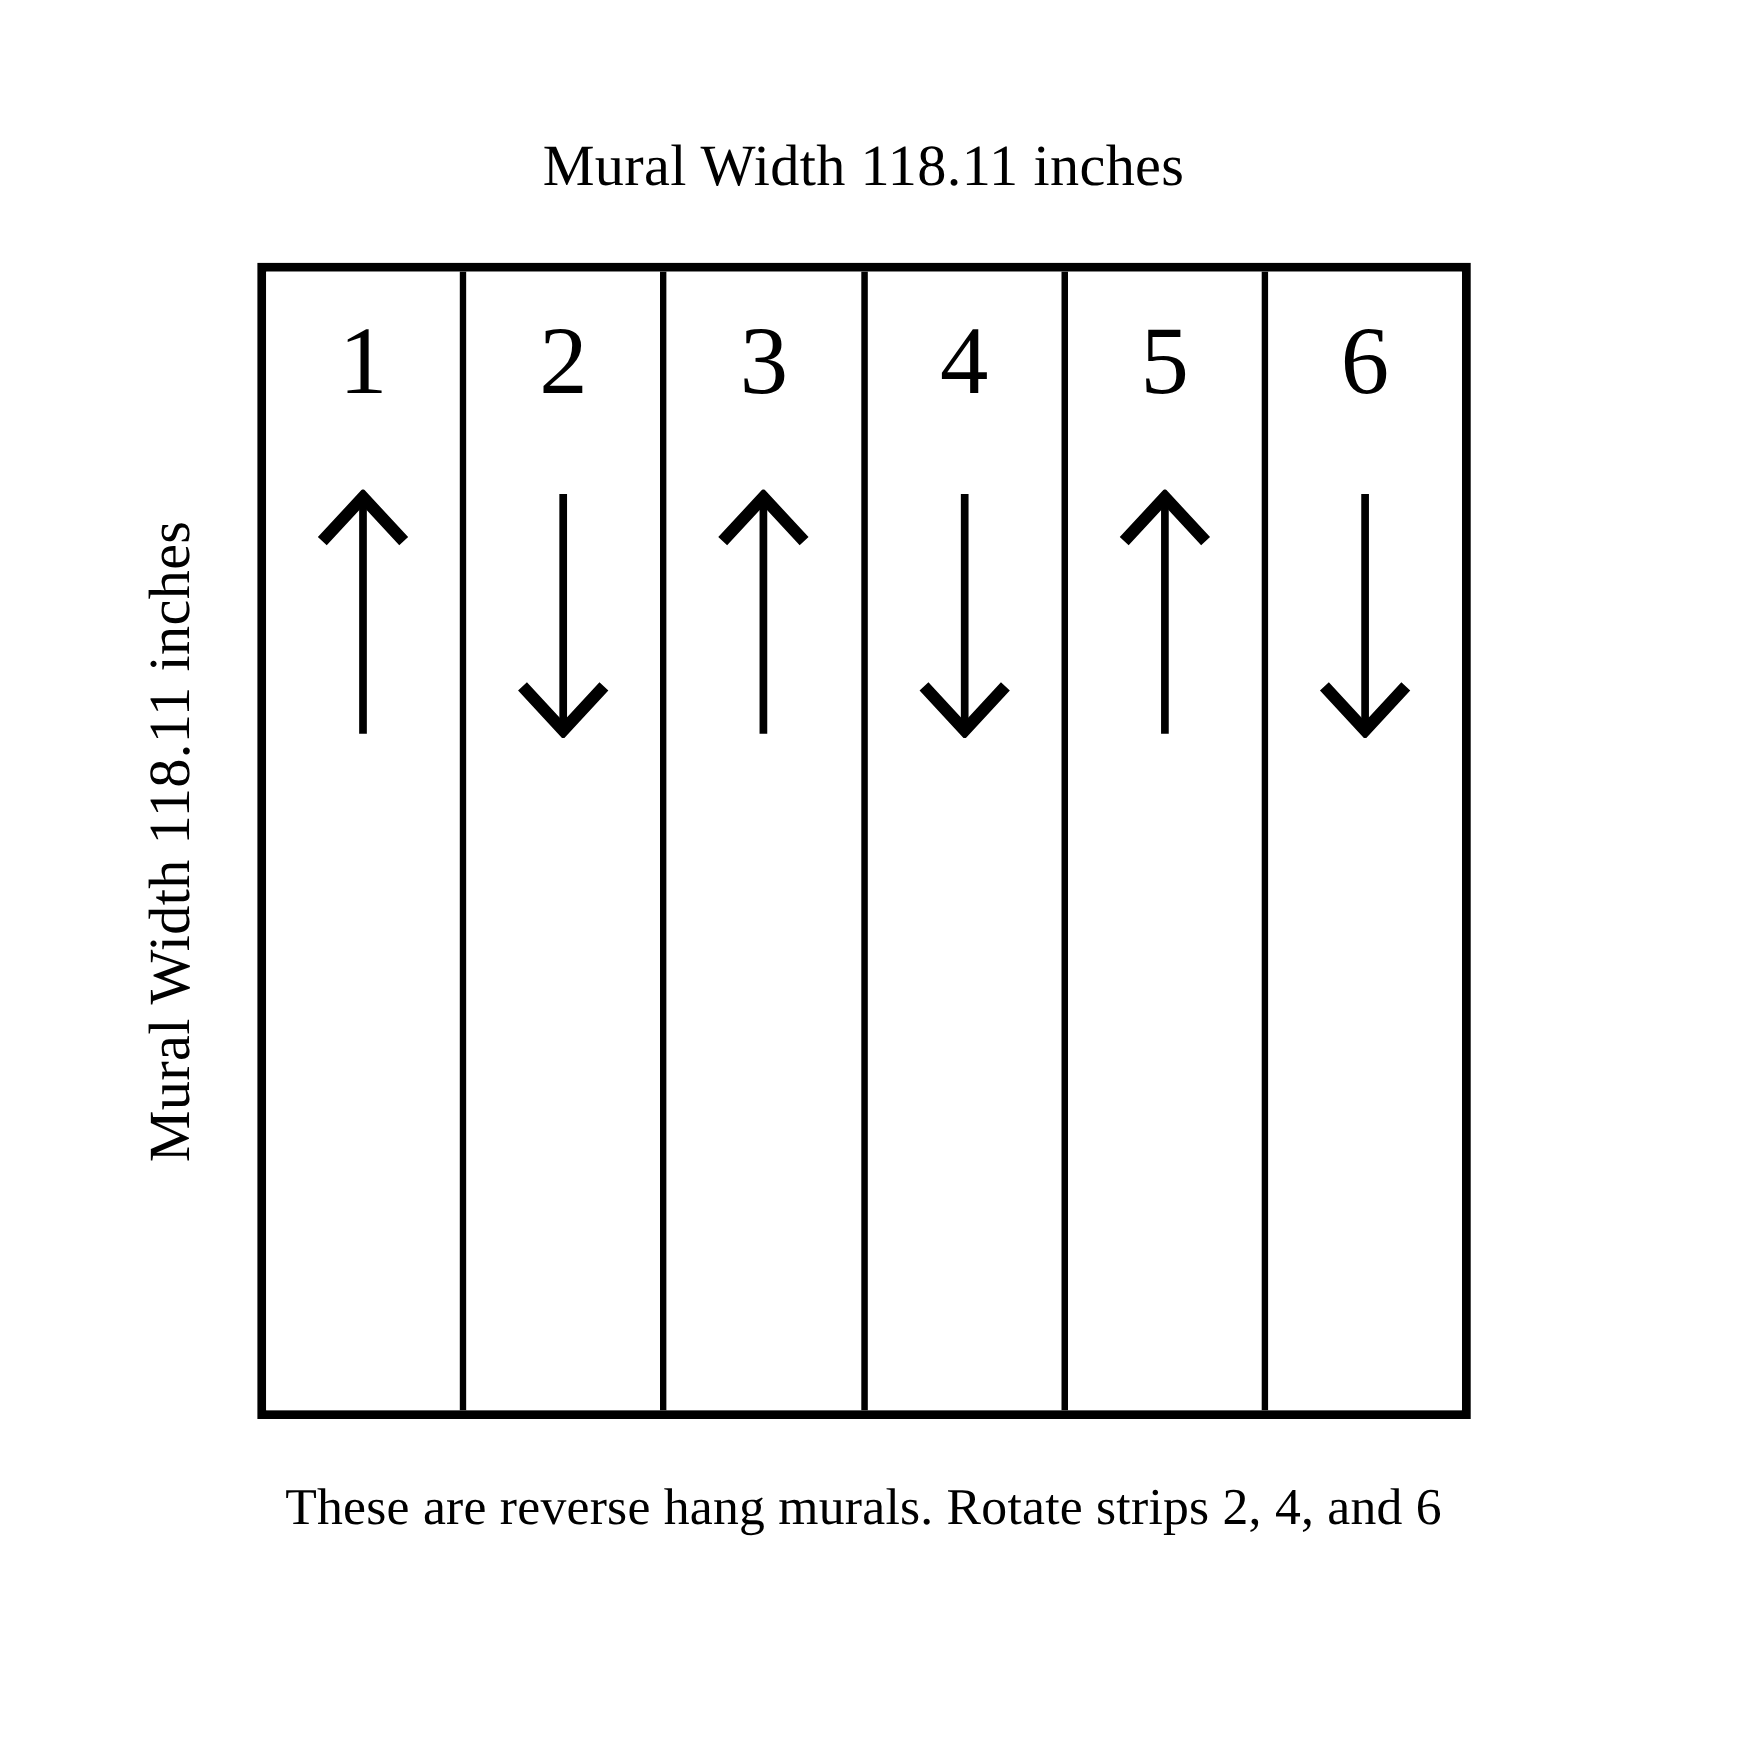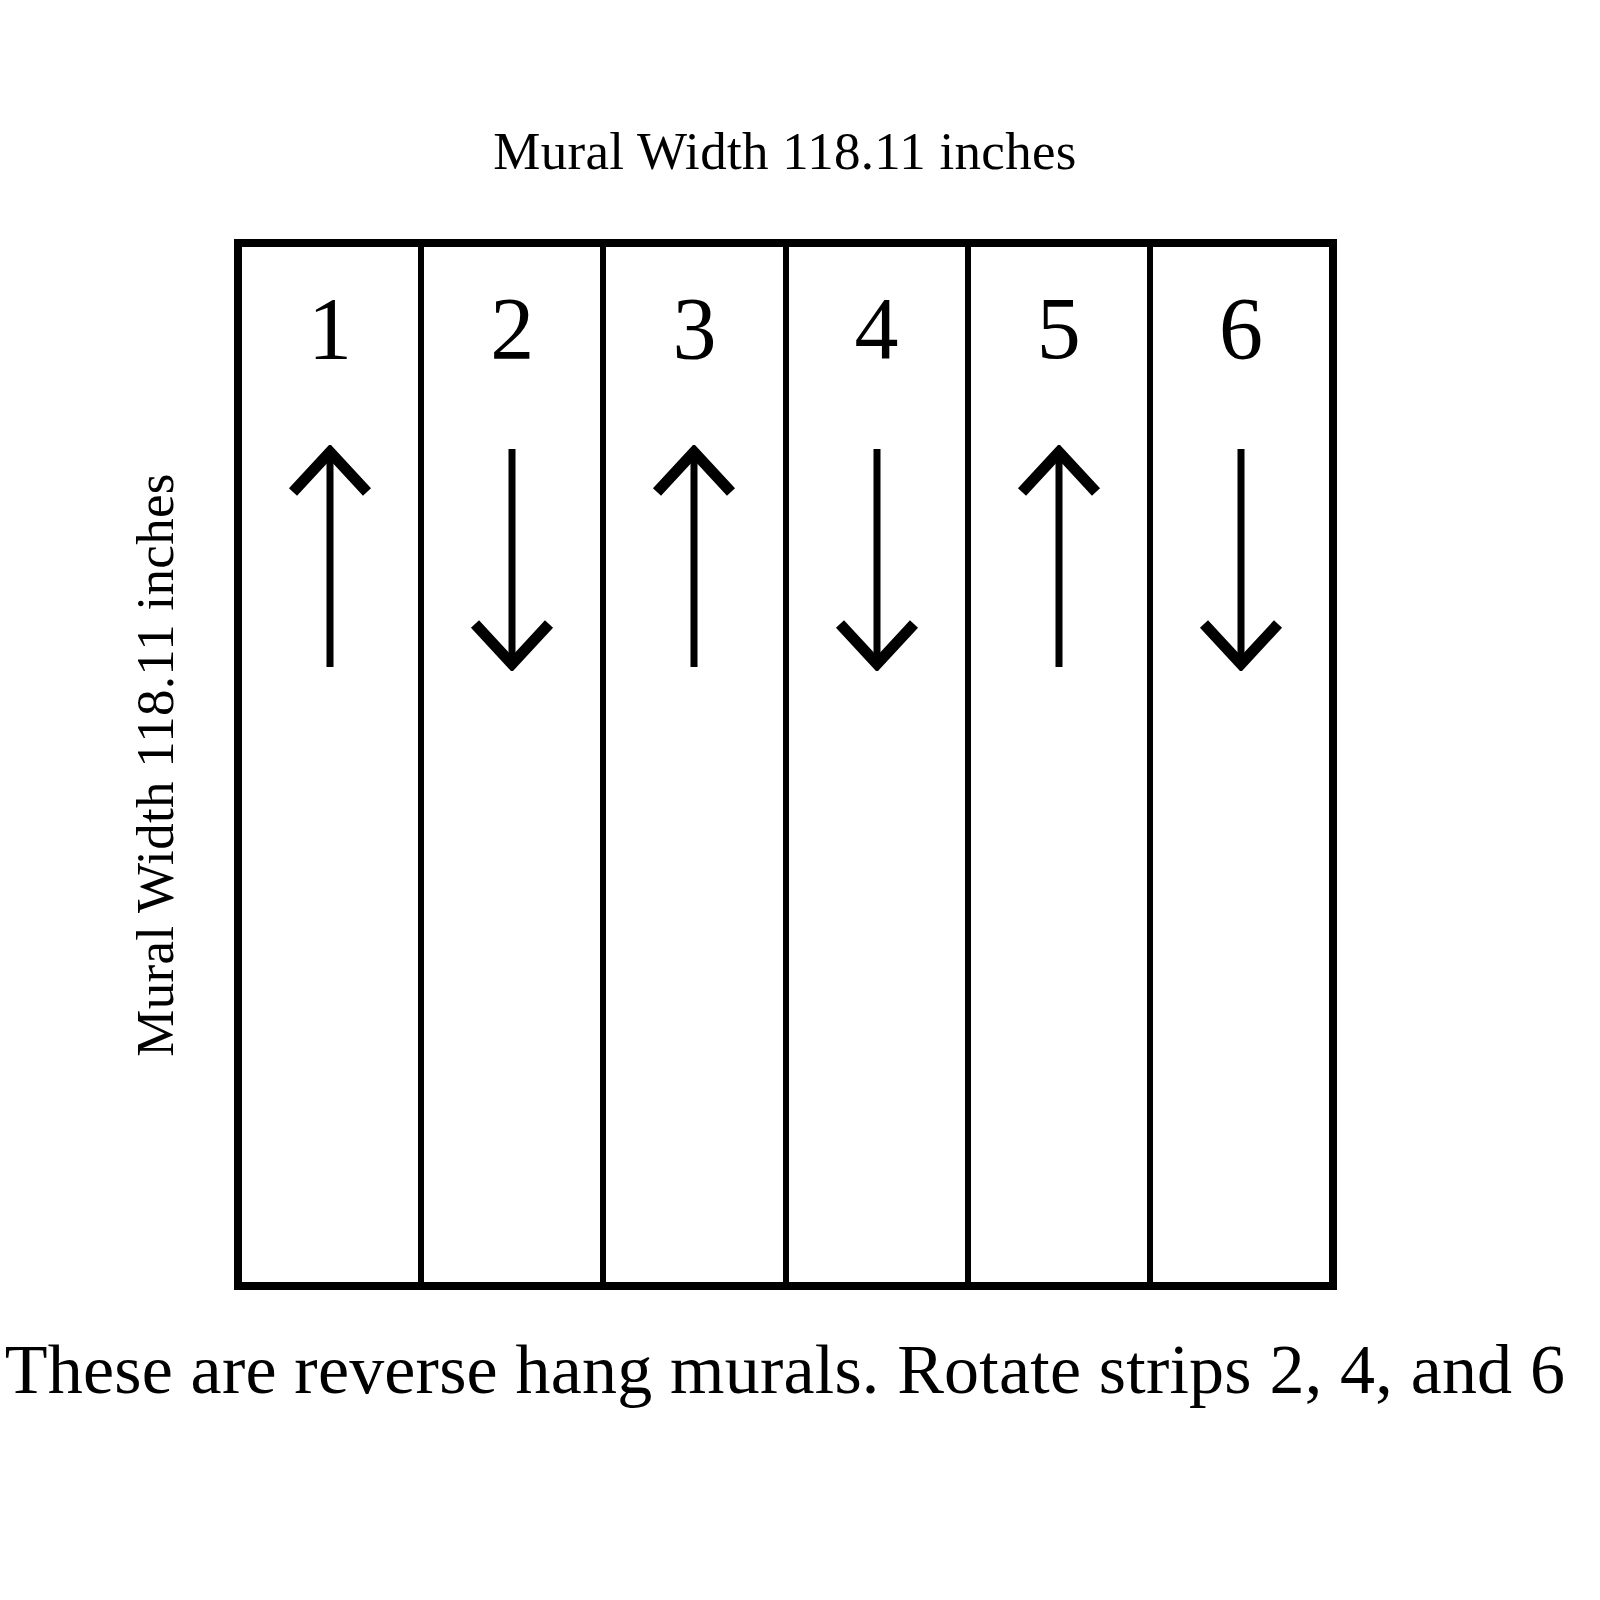--- a/index.html
+++ b/index.html
@@ -107,21 +107,21 @@
     height: 226px;
   }
 
   
   .caption {
     position: absolute;
     left: 0;
     top: 1328px;
     width: 1570px;
     text-align: center;
-    font-size: 70px;
+    font-size: 47px;
     line-height: 84px;
     letter-spacing: 0.2px;
   }
   .caption-line {
     display: block;
     white-space: nowrap;
   }
 </style>
 </head>
 <body>

